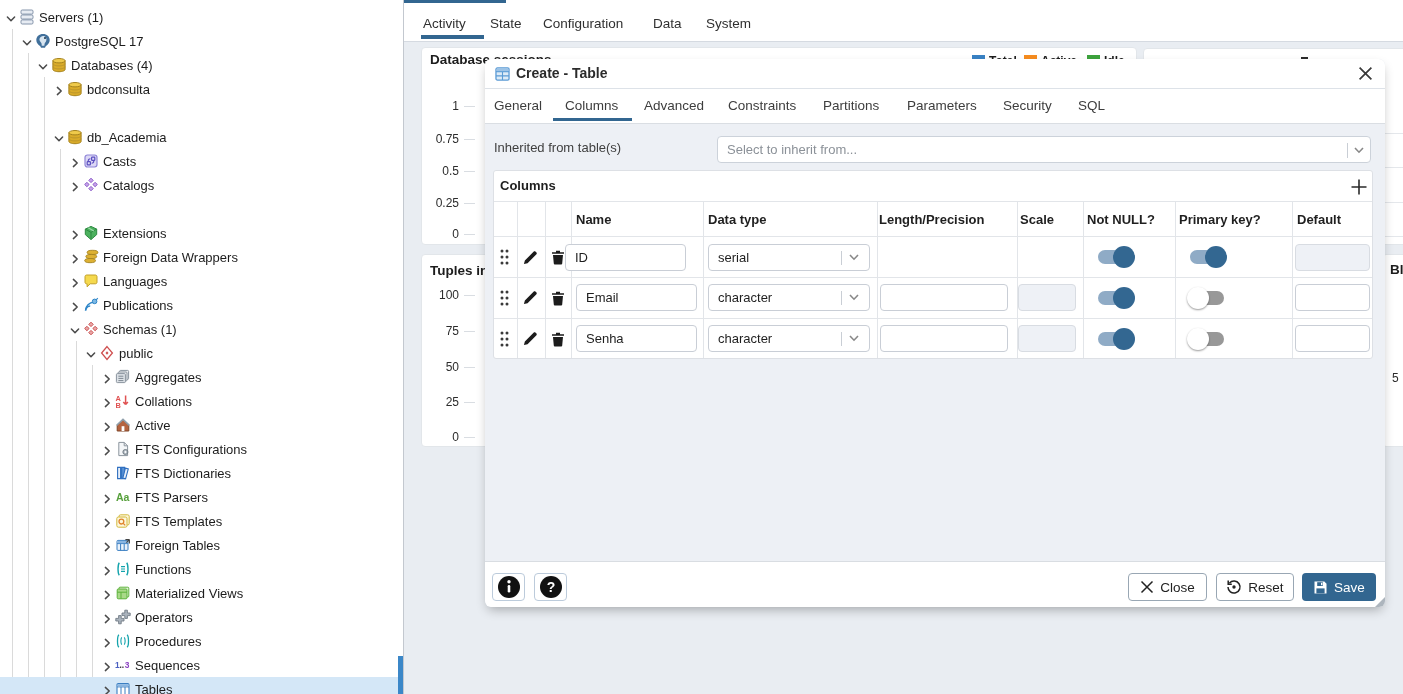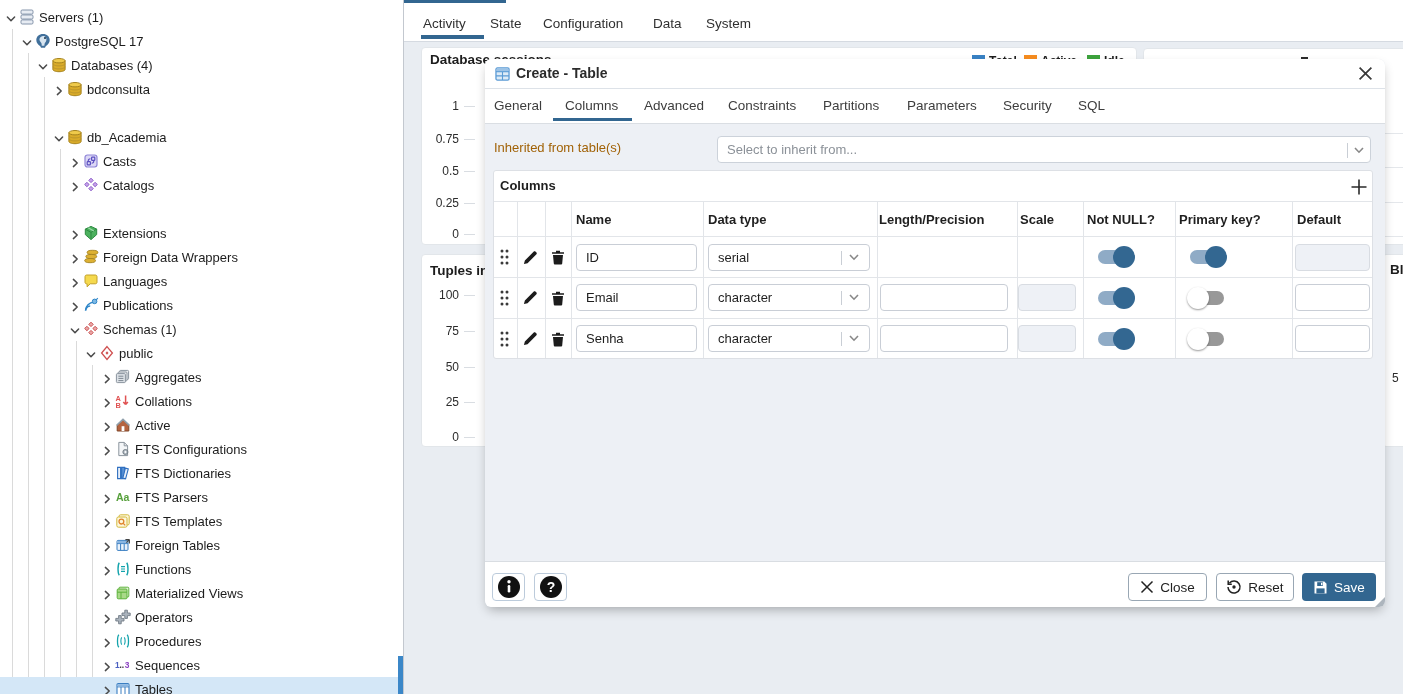--- a/index.html
+++ b/index.html
@@ -24,21 +24,21 @@
 .gline{position:absolute;left:5px;right:5px;height:1px;background:#e4e7eb}
 .dialog{position:absolute;left:81px;top:59px;width:900px;height:548px;background:#edf0f5;border-radius:6px;box-shadow:0 5px 12px -3px rgba(0,0,0,.32);z-index:5;overflow:hidden}
 .dhead{position:absolute;left:0;top:0;width:900px;height:30px;background:#fff;border-bottom:1px solid #dde2e8;border-radius:6px 6px 0 0}
 .dticon{position:absolute;left:10px;top:8px}
 .dtitle{position:absolute;left:31px;top:6px;font-size:14px;font-weight:bold;color:#2b2b2b}
 .dx{position:absolute;left:873px;top:7px}
 .dtabs{position:absolute;left:0;top:30px;width:900px;height:35px;background:#fff;border-bottom:1px solid #dadee3}
 .dtab{position:absolute;top:9px;font-size:13.5px;color:#3d3d3d;white-space:nowrap}
 .dtabu{position:absolute;left:68px;top:28.5px;width:79px;height:3px;background:#326690}
 .dbody{position:absolute;left:0;top:65px;width:900px;height:437px;background:#edf0f5}
-.ilabel{position:absolute;left:9px;top:16px;font-size:13px;color:#a16207}
+.ilabel{position:absolute;left:9px;top:16px;font-size:13px;color:#404040}
 .isel{position:absolute;left:232px;top:12px;width:654px;height:27px;background:#fff;border:1px solid #ccd2da;border-radius:4px;font-size:13px;color:#8b9198;padding:5px 0 0 9px}
 .selbar{position:absolute;width:1px;background:#c9ced5}
 .selchev{position:absolute}
 .cpanel{position:absolute;left:8px;top:46px;width:880px;height:188.5px;background:#fff;border:1px solid #dde0e5;border-radius:3px}
 .phead{position:absolute;left:0;top:0;width:878px;height:31px}
 .ptitle{position:absolute;left:6px;top:7px;font-size:13px;font-weight:bold;color:#1e1e1e}
 .plus{position:absolute;left:856px;top:7px}
 .ghead{position:absolute;left:0;top:30px;width:878px;height:36px;border-top:1px solid #e2e5e9;border-bottom:1px solid #e2e5e9}
 .ghl{position:absolute;top:10px;font-size:13px;font-weight:bold;color:#1f1f1f;white-space:nowrap}
 .vsep{position:absolute;top:31px;width:1px;height:155.5px;background:#e2e5e9}
@@ -180,21 +180,21 @@
                   <circle cx="8" cy="15" r="1.5"></circle>
                 </g>
               </svg></span>
             <span class="cico" style="left:28px;top:11.5px"><svg width="17" height="17" viewBox="0 0 16 16">
                 <path d="M1.8 14.2l.9-3.4 8.4-8.4c.4-.4 1.1-.4 1.5 0l1 1c.4.4.4 1.1 0 1.5l-8.4 8.4z" fill="#1c1c1c"></path>
               </svg></span>
             <span class="cico" style="left:57px;top:13px"><svg width="14" height="15" viewBox="0 0 14 15">
                 <path d="M5 .8h4v1.4h4v1.6H1V2.2h4z" fill="#1c1c1c"></path>
                 <path d="M2 5h10l-.8 8.6c-.1.6-.6 1-1.2 1H4c-.6 0-1.1-.4-1.2-1z" fill="#1c1c1c"></path>
               </svg></span>
-            <span class="inp" style="left:82px;width:121px"><i>ID</i></span>
+            <span class="inp" style="left:71px;width:121px"><i>ID</i></span>
             <span class="inp sel" style="left:214px;width:162px"><i>serial</i><span class="selbar"></span><span class="selchev"><svg width="14" height="14" viewBox="0 0 14 14">
                   <path d="M3 5l4 4.2L11 5" fill="none" stroke="#888" stroke-width="1.6"></path>
                 </svg></span></span>
             <span class="tglw" style="left:601px">
               <span class="tgl">
                 <span class="trk" style="background:#8fabc6"></span>
                 <span class="knb" style="left:18px;background:#336791"></span>
               </span>
             </span>
             <span class="tglw" style="left:693px">

